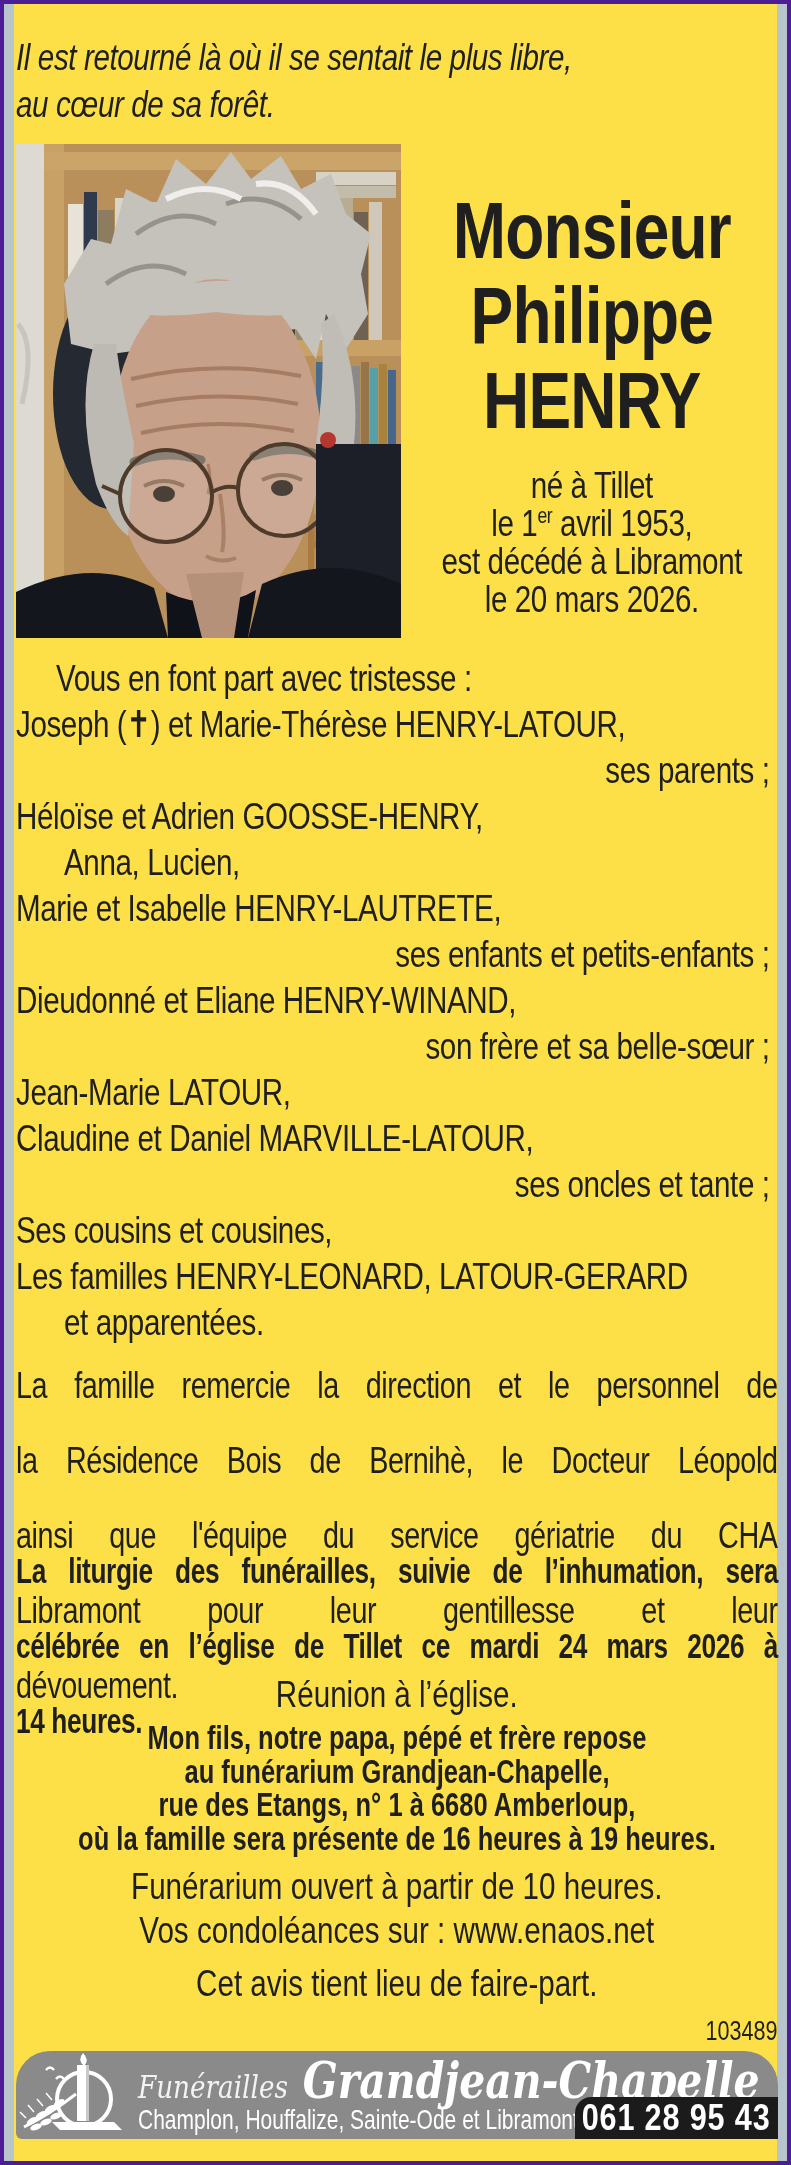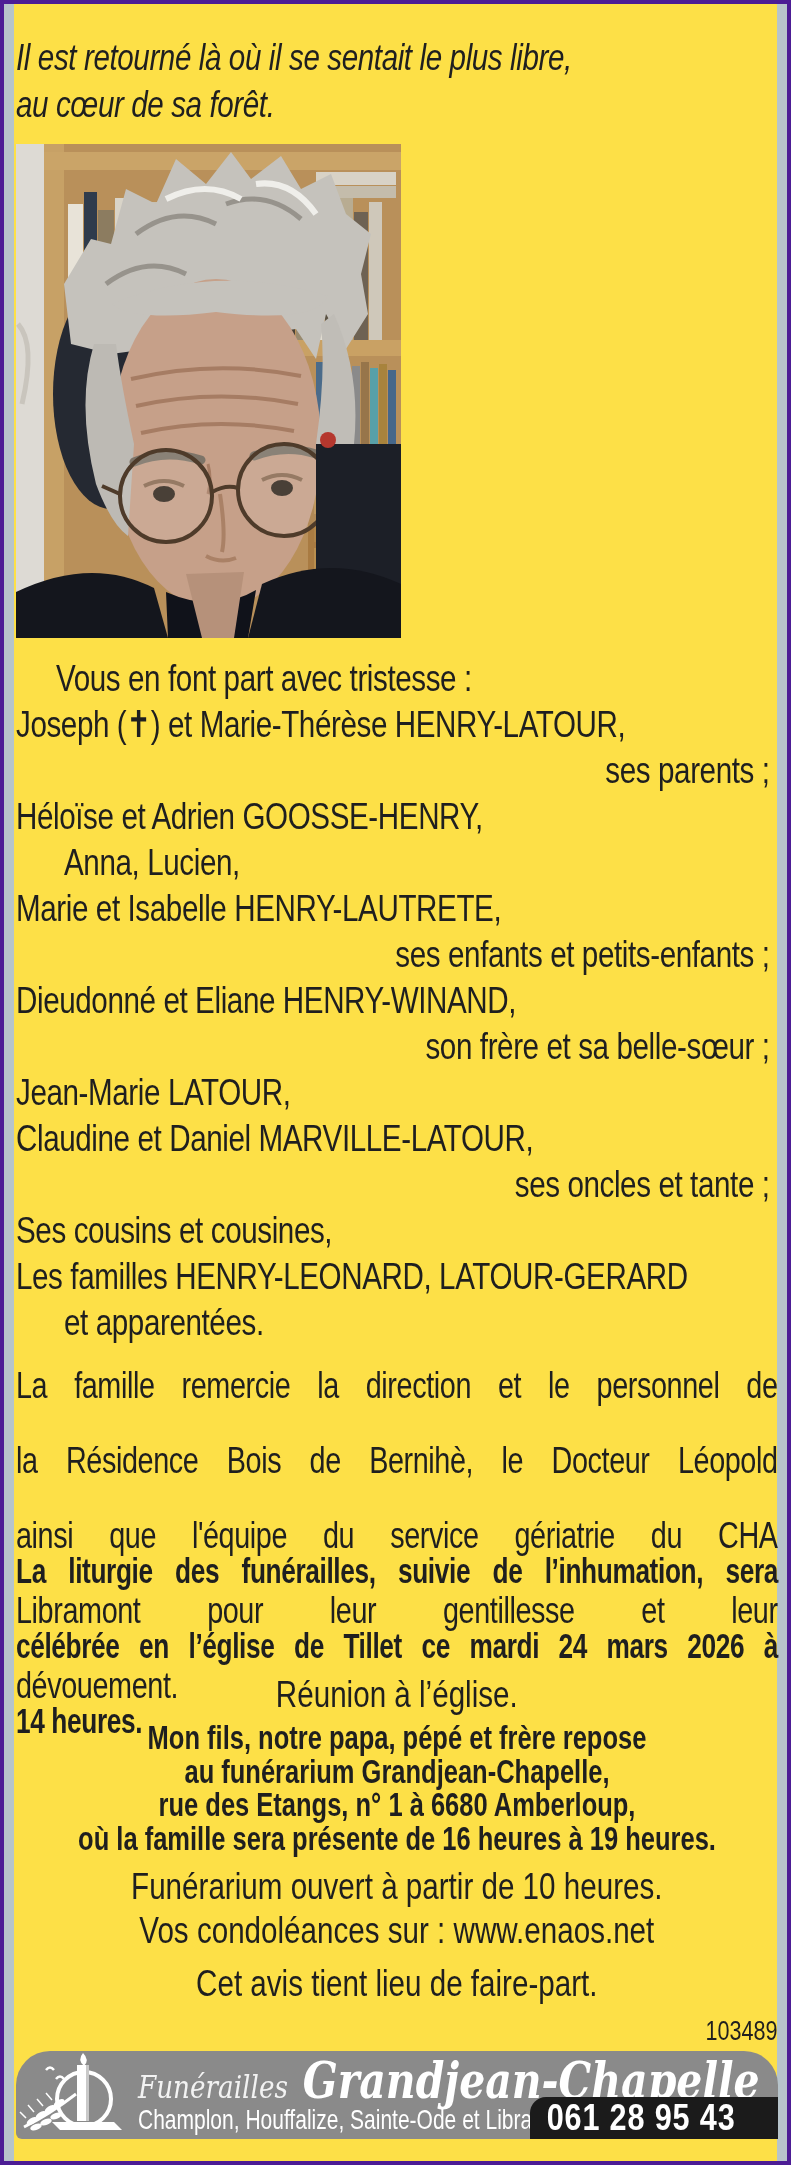--- a/index.html
+++ b/index.html
@@ -39,22 +39,22 @@
           background:#8a8a8a;border-radius:34px 34px 6px 6px;text-decoration:underline;}
   .logo{position:absolute;left:2px;top:1px;width:124px;height:86px;}
   .brand{position:absolute;left:122px;top:2px;display:flex;align-items:baseline;gap:18px;
          transform:scaleX(.82);transform-origin:0 0;white-space:nowrap;z-index:1;}
   .brand .lbl{font-family:"DejaVu Serif",serif;font-style:italic;font-size:32px;
               color:#f3f3f3;line-height:56px;}
   .brand .nm{font-family:"DejaVu Serif",serif;font-style:italic;font-weight:bold;
              font-size:50px;color:#ffffff;line-height:56px;}
   .cities{position:absolute;left:122px;top:53px;font-size:28px;color:#fff;
           transform:scaleX(.75);transform-origin:0 0;white-space:nowrap;}
-  .phonebox{position:absolute;right:0;bottom:0;width:248px;height:42px;background:#1b1b1b;
-            border-radius:16px 0 0 0;display:flex;align-items:center;z-index:2;}
+  .phonebox{position:absolute;right:0;bottom:0;width:203px;height:42px;background:#1b1b1b;
+            border-radius:16px 0 0 0;display:flex;align-items:center;justify-content:center;z-index:2;}
   .phonebox .ph{font-weight:bold;font-size:36px;color:#fff;transform:scaleX(.85);
                 white-space:nowrap;letter-spacing:1px;}
 </style>
 </head>
 <body>
 
 <div class="page">
   <div class="strip l"></div>
   <div class="strip r"></div>
 
@@ -154,20 +154,35 @@
       <rect x="300" y="300" width="85" height="194" fill="#1c1f27"></rect>
       <circle cx="312" cy="296" r="8" fill="#b5372e"></circle>
 
       <path d="M0 494 L0 448 Q75 412 138 444 L152 494 Z" fill="#14161d"></path>
       <path d="M232 494 L246 440 Q315 408 385 440 L385 494 Z" fill="#14161d"></path>
       <path d="M150 448 Q200 470 240 446 L232 494 L152 494 Z" fill="#10121a"></path>
       <path d="M170 430 L228 428 L218 494 L186 494 Z" fill="#b6917a"></path>
     </svg>
   </div>
 
+  <div class="namecol">
+    <div class="cx80">
+      <div class="bigname">
+        <div>Monsieur</div>
+        <div>Philippe</div>
+        <div>HENRY</div>
+      </div>
+      <div class="birth">
+        <div>né à Tillet</div>
+        <div><span>le 1</span><sup>er</sup><span> avril 1953,</span></div>
+        <div>est décédé à Libramont</div>
+        <div>le 20 mars 2026.</div>
+      </div>
+    </div>
+  </div>
 
   <div class="sec family cx80">
     <div class="i1">Vous en font part avec tristesse :</div>
     <div>Joseph (✝) et Marie-Thérèse HENRY-LATOUR,</div>
     <div class="ra">ses parents ;</div>
     <div>Héloïse et Adrien GOOSSE-HENRY,</div>
     <div class="i2">Anna, Lucien,</div>
     <div>Marie et Isabelle HENRY-LAUTRETE,</div>
     <div class="ra">ses enfants et petits-enfants ;</div>
     <div>Dieudonné et Eliane HENRY-WINAND,</div>

